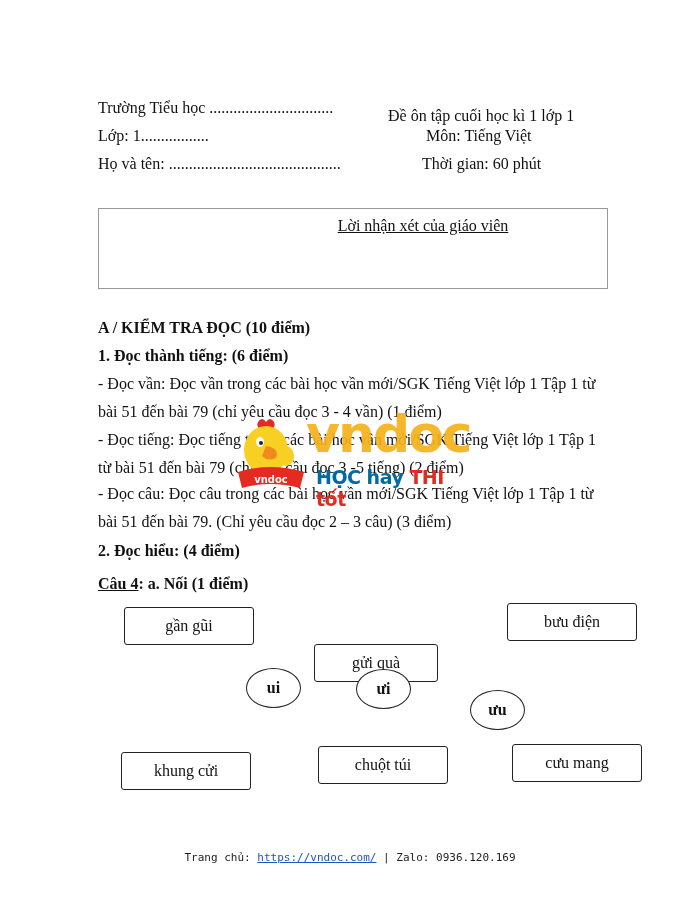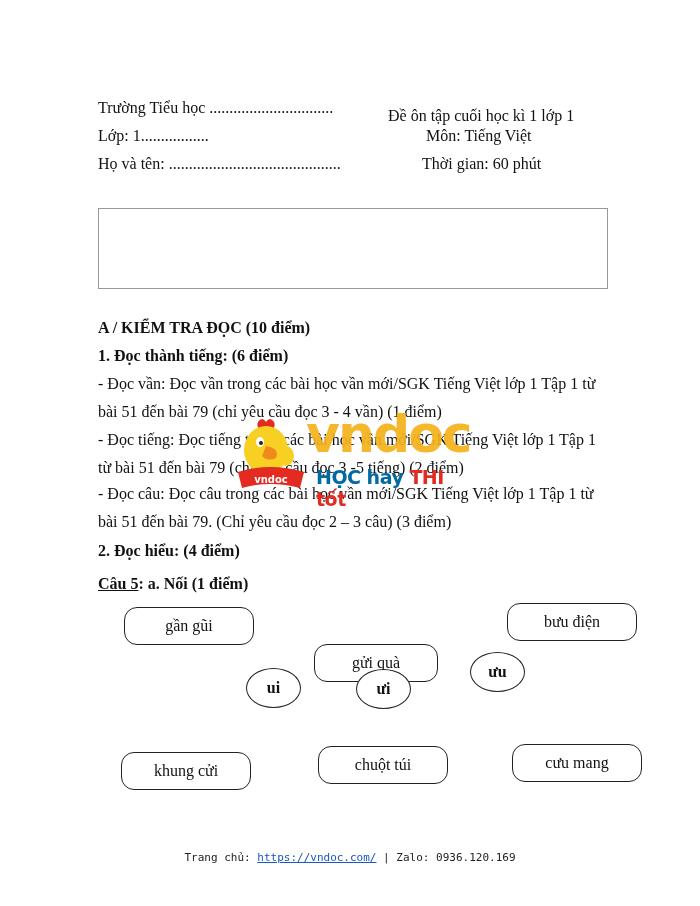--- a/index.html
+++ b/index.html
@@ -14,21 +14,21 @@
   .score-table { position: absolute; left: 98px; top: 208px; width: 510px; height: 81px;
                  border: 1px solid #999; box-sizing: border-box; }
   .score-col { position: absolute; left: 0; top: 0; width: 140px; height: 100%;
                border-right: 1px solid #999; box-sizing: border-box; }
   .score-col span, .comment-col span { position: absolute; top: 8px; left: 0; right: 0;
                text-align: center; font-size: 16px; text-decoration: underline; }
   .comment-col { position: absolute; left: 140px; top: 0; right: 0; height: 100%; }
 
   
   .box { position: absolute; width: 130px; height: 38px; border: 1px solid #222;
-         border-radius: 13px; box-sizing: border-box; background: #fff;
+         border-radius: 3px; box-sizing: border-box; background: #fff;
          display: flex; align-items: center; justify-content: center; font-size: 16px; }
   .oval { position: absolute; width: 55px; height: 40px; border: 1px solid #222;
           border-radius: 50%; box-sizing: border-box; background: #fff;
           display: flex; align-items: center; justify-content: center;
           font-size: 16px; font-weight: bold; }
 
   
   .footer { position: absolute; top: 851px; left: 0; width: 700px; text-align: center;
             font-family: "DejaVu Sans Mono", "Liberation Mono", monospace; font-size: 11px; color: #222; }
   .footer a { color: #1a56c4; text-decoration: underline; }
@@ -46,42 +46,45 @@
 
 <div class="abs t" style="left:98px; top:98px;">Trường Tiểu học ...............................</div>
 <div class="abs t" style="left:98px; top:126px;">Lớp: 1.................</div>
 <div class="abs t" style="left:98px; top:154px;">Họ và tên: ...........................................</div>
 
 <div class="abs t" style="left:388px; top:98px;margin-top:8px;">Đề ôn tập cuối học kì 1 lớp 1</div>
 <div class="abs t" style="left:426px; top:126px;">Môn: Tiếng Việt</div>
 <div class="abs t" style="left:422px; top:154px;">Thời gian: 60 phút</div>
 
 <div class="score-table">
+  <div class="comment-col">
+    <span>Lời nhận xét của giáo viên</span>
+  </div>
 </div>
 
 <div class="abs t b" style="left:98px; top:318px;">A / KIỂM TRA ĐỌC (10 điểm)</div>
 <div class="abs t b" style="left:98px; top:346px;">1.  Đọc thành tiếng: (6 điểm)</div>
 <div class="abs t" style="left:98px; top:374px;">- Đọc vần: Đọc vần trong các bài học vần mới/SGK Tiếng Việt lớp 1 Tập 1 từ</div>
 <div class="abs t" style="left:98px; top:402px;">bài 51 đến bài 79 (chỉ yêu cầu đọc 3 - 4 vần) (1 điểm)</div>
 <div class="abs t" style="left:98px; top:430px;">- Đọc tiếng: Đọc tiếng trong các bài học vần mới/SGK Tiếng Việt lớp 1 Tập 1</div>
 <div class="abs t" style="left:98px; top:458px;">từ bài 51 đến bài 79 (chỉ yêu cầu đọc 3 -5 tiếng) (2 điểm)</div>
 <div class="abs t" style="left:98px; top:484px;">- Đọc câu: Đọc câu trong các bài học vần mới/SGK Tiếng Việt lớp 1 Tập 1 từ</div>
 <div class="abs t" style="left:98px; top:512px;">bài 51 đến bài 79. (Chỉ yêu cầu đọc 2 – 3 câu) (3 điểm)</div>
 <div class="abs t b" style="left:98px; top:541px;">2. Đọc hiểu: (4 điểm)</div>
 <div class="abs t b" style="left:98px; top:574px;">
-  <span class="u">Câu 5</span><span>: a. Nối  (1 điểm)</span>
+  <span class="u">Câu 4</span><span>: a. Nối  (1 điểm)</span>
 </div>
 
 <div class="box" style="left:124px; top:607px;">gần gũi</div>
 <div class="box" style="left:314px; top:608px; width:124px;margin-top:36px;">gửi quà</div>
 <div class="box" style="left:507px; top:603px;">bưu điện</div>
 
 <div class="oval" style="left:246px; top:668px;">ui</div>
 <div class="oval" style="left:356px; top:669px;">ưi</div>
-<div class="oval" style="left:470px; top:652px;text-align:center;">ưu</div>
+<div class="oval" style="left:470px; top:690px;text-align:center;">ưu</div>
 
 <div class="box" style="left:121px; top:752px;">khung cửi</div>
 <div class="box" style="left:318px; top:746px;">chuột túi</div>
 <div class="box" style="left:512px; top:744px;">cưu mang</div>
 
 <div class="wm">
   <svg width="70" height="80" viewBox="0 0 70 80" style="position:absolute; left:0; top:0;">
     <path d="M22 6 q4 -6 8 0 q4 -6 8 0 q2 4 -2 8 l-12 0 q-4 -4 -2 -8z" fill="#e32b22"></path>
     <ellipse cx="30" cy="34" rx="22" ry="24" fill="#f7d023"></ellipse>
     <ellipse cx="24" cy="26" rx="4" ry="5" fill="#fff"></ellipse>

